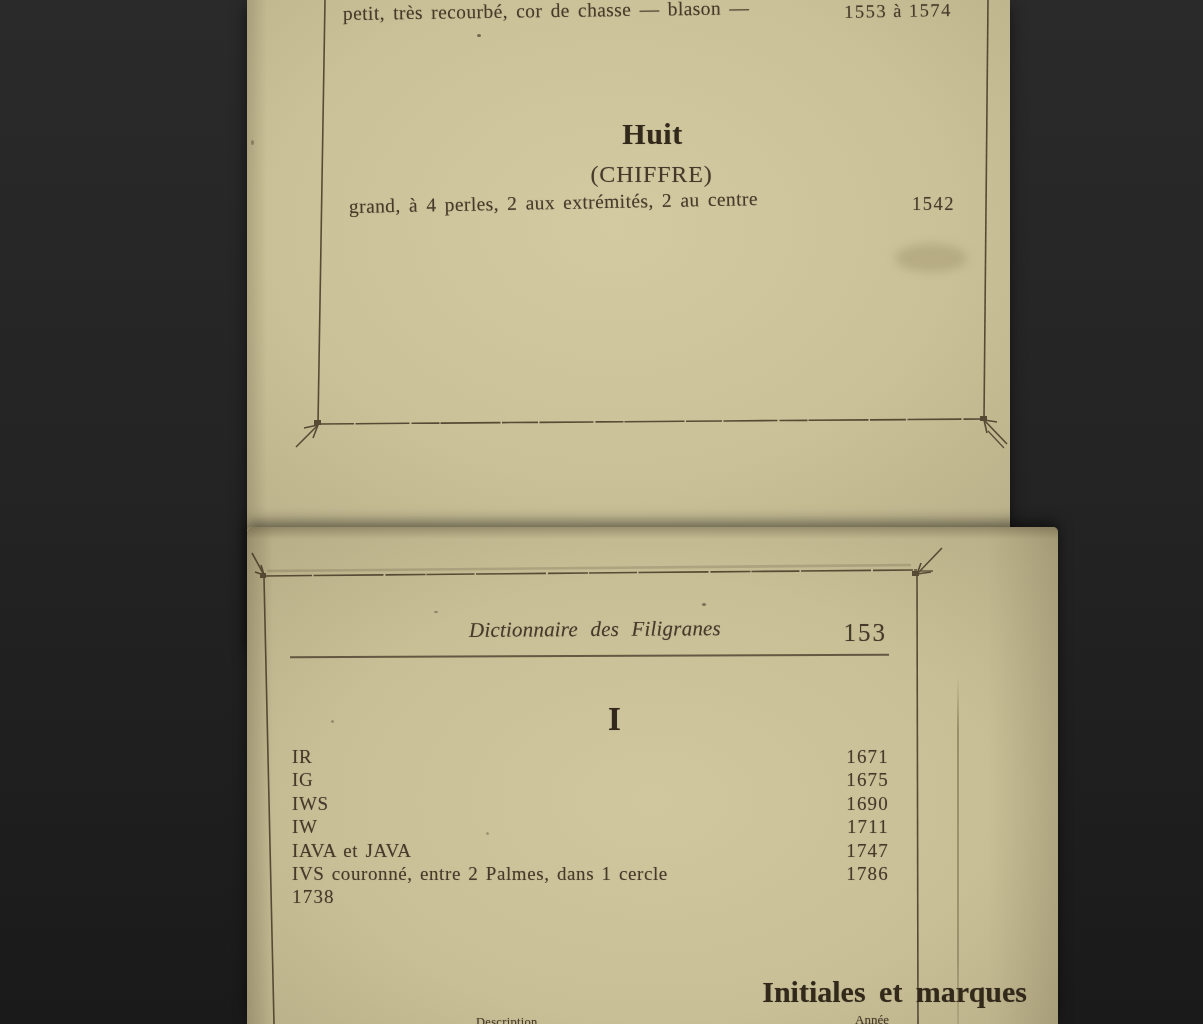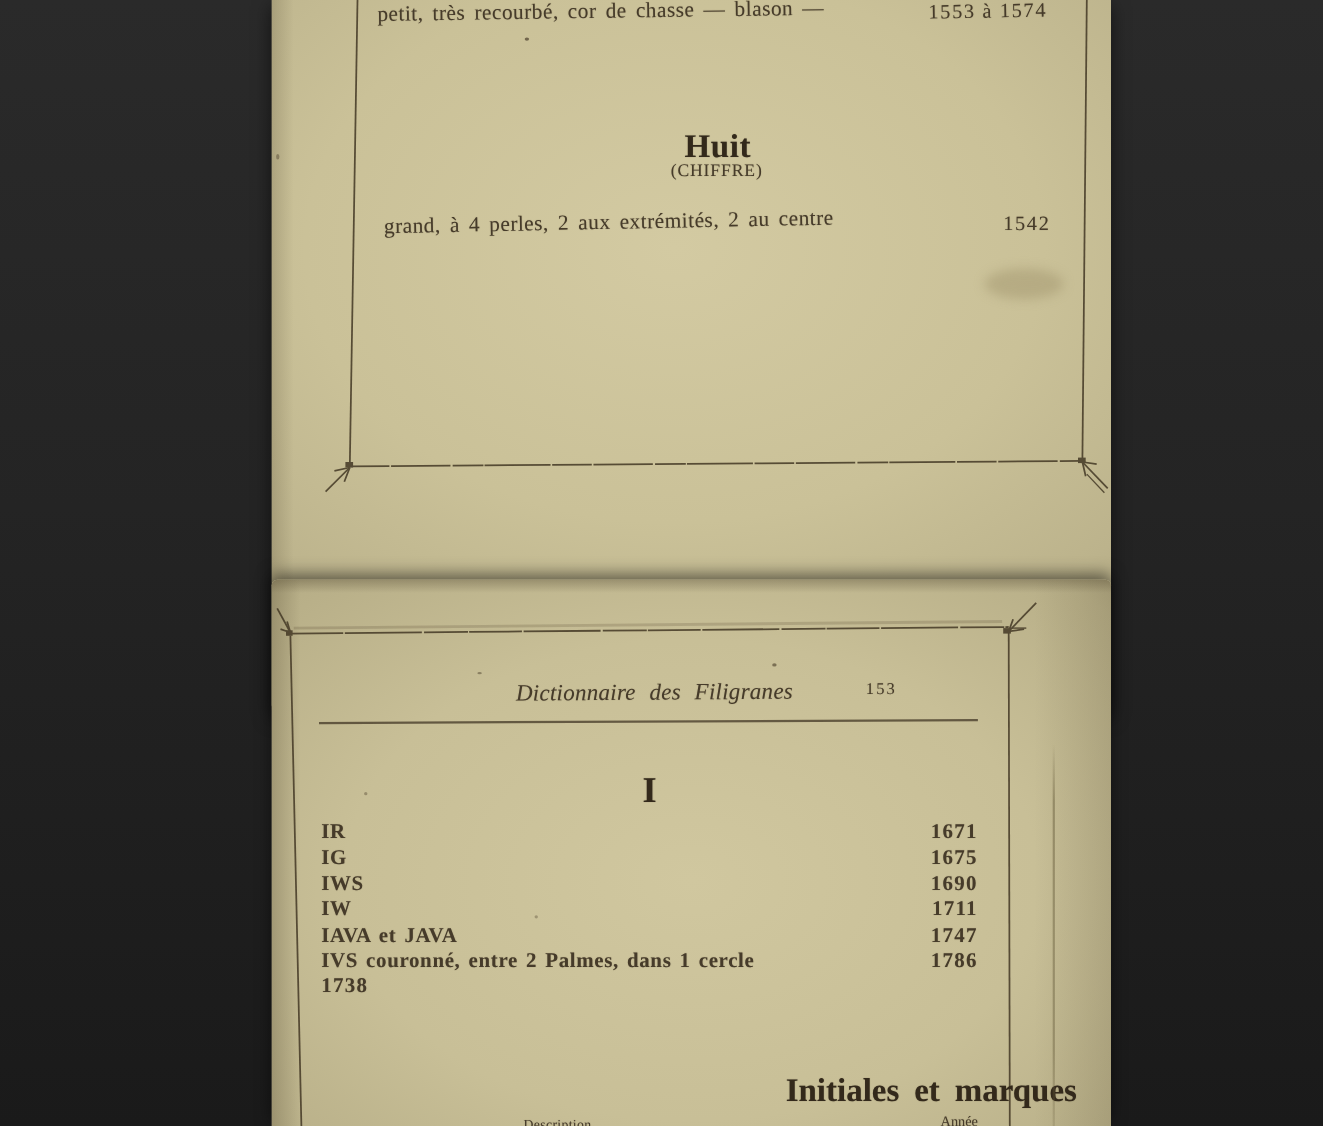--- a/index.html
+++ b/index.html
@@ -12,49 +12,50 @@
   .page{position:absolute;left:247px;width:763px;}
   .page1{
     top:0;height:646px;border-radius:0 0 5px 5px;
     background:radial-gradient(ellipse 80% 70% at 48% 35%,#d3caa2 0%,#cac198 55%,#bcb38c 88%,#b1a882 100%);
     box-shadow:0 6px 16px rgba(0,0,0,.55);
   }
   .page2{
     top:527px;height:497px;border-radius:5px 5px 0 0;overflow:hidden;
     background:radial-gradient(ellipse 75% 80% at 50% 55%,#d0c79f 0%,#c8bf97 55%,#b8af88 90%,#aba27c 100%);
     box-shadow:0 -5px 14px rgba(0,0,0,.5);
+    padding-left:48px;
   }
   .frame{position:absolute;left:0;top:0;pointer-events:none;}
   .ink{color:#463b2a;text-shadow:0 0 1px rgba(70,56,38,.35);}
   .boldink{color:#33291b;text-shadow:0 0 1px rgba(50,40,27,.4);}
 
   
   .p1-line1{position:absolute;left:96px;top:3px;font-size:19.5px;letter-spacing:.4px;word-spacing:3px;
     transform:rotate(-0.8deg);transform-origin:left center;white-space:nowrap;}
   .p1-year1{position:absolute;left:595px;top:1px;width:110px;text-align:right;font-size:18.5px;
     letter-spacing:1.5px;transform:rotate(-1deg);}
   .p1-heading{position:absolute;left:0;right:0;top:81px;text-align:center;font-size:30px;font-weight:bold;
     letter-spacing:.5px;transform:translateX(24px);margin-top:36px;}
-  .p1-subheading{position:absolute;left:0;right:0;top:147px;text-align:center;font-size:16px;
+  .p1-subheading{position:absolute;left:0;right:0;top:161px;text-align:center;font-size:24px;
     letter-spacing:.8px;transform:translateX(23px);}
   .p1-line2{position:absolute;left:102px;top:196px;font-size:19.5px;letter-spacing:.4px;word-spacing:3px;
     transform:rotate(-1.1deg);transform-origin:left center;white-space:nowrap;}
   .p1-year2{position:absolute;left:600px;top:194px;width:108px;text-align:right;font-size:18.5px;letter-spacing:1.5px;}
   .p1-smudge{position:absolute;left:648px;top:244px;width:72px;height:28px;border-radius:50%;
     background:rgba(150,138,98,.38);filter:blur(5px);}
 
   
   .p2-title{position:absolute;left:222px;top:90px;font-style:italic;font-size:21px;word-spacing:7px;
     letter-spacing:.2px;transform:rotate(-0.4deg);white-space:nowrap;}
-  .p2-pagenum{position:absolute;left:540px;top:92px;width:100px;font-size:15px;letter-spacing:2px;}
+  .p2-pagenum{position:absolute;left:540px;top:92px;width:100px;text-align:right;font-size:25px;letter-spacing:2px;}
   .p2-rule{position:absolute;left:43px;top:128px;width:599px;height:2px;background:#4a3f2c;opacity:.8;
     transform:rotate(-0.25deg);}
   .p2-letter{position:absolute;left:0;right:0;top:174px;text-align:center;font-size:33px;font-weight:bold;
     transform:translateX(-38px);}
-  .p2-list{position:absolute;left:45px;top:219px;width:597px;font-weight:bold;}
+  .p2-list{position:absolute;left:45px;top:219px;width:597px;}
   .p2-row{display:flex;justify-content:space-between;align-items:baseline;height:23.4px;}
   .p2-row .label{font-size:19px;letter-spacing:.6px;word-spacing:2px;white-space:nowrap;}
   .p2-row .year{font-size:19px;letter-spacing:1.2px;}
   .p2-secheading{position:absolute;left:0;right:0;top:448px;text-align:right;font-size:30px;font-weight:bold;
     word-spacing:6px;transform:translateX(-31px);}
   .p2-colhead-desc{position:absolute;left:229px;top:488px;font-size:12.5px;letter-spacing:.3px;}
   .p2-colhead-year{position:absolute;left:545px;top:485px;width:97px;text-align:right;font-size:13px;}
   .p2-fold{position:absolute;left:710px;top:150px;width:2px;height:347px;filter:blur(.4px);
     background:linear-gradient(rgba(105,95,62,0),rgba(105,95,62,.5) 15%,rgba(105,95,62,.45) 80%,rgba(105,95,62,.2));}
 

